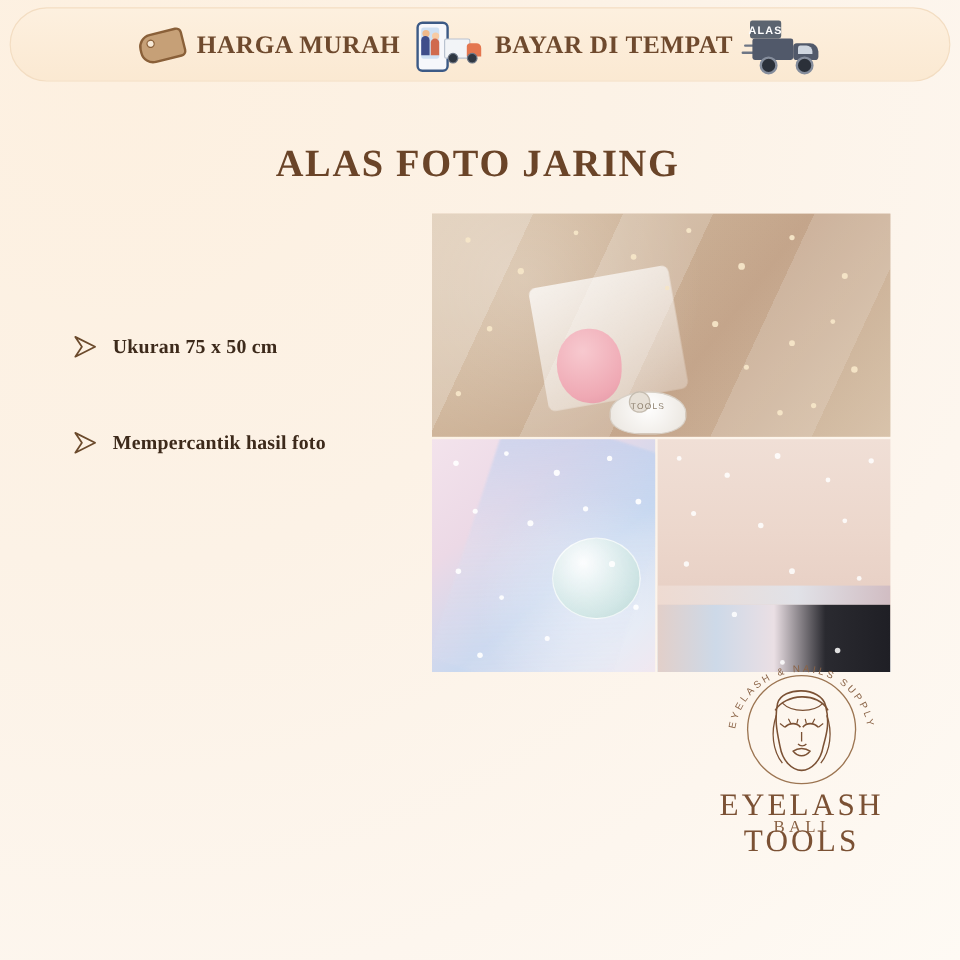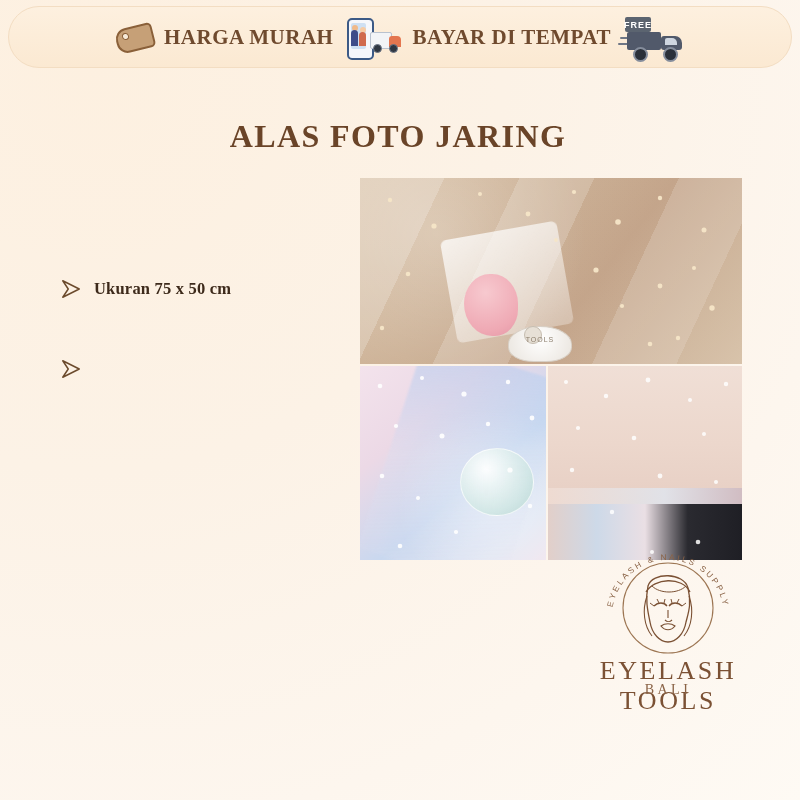--- a/index.html
+++ b/index.html
@@ -421,21 +421,21 @@
             <span class="cab"></span>
           <span class="w1"></span>
             <span class="w2"></span>
         </span>
       </span>
       <span class="promo-text">BAYAR DI TEMPAT</span>
     </div>
 
     <div class="promo-item">
       <span class="ic-truck">
-        <span class="free">FREE</span>
+        <span class="free">ALAS</span>
         <span class="line l1"></span>
           <span class="line l2"></span>
         <span class="tbody"></span>
           <span class="tcab"></span>
           <span class="tglass"></span>
         <span class="tw1"></span>
           <span class="tw2"></span>
       </span>
     </div>
 
@@ -449,20 +449,21 @@
       <svg class="arrow-icon" viewBox="0 0 24 24">
         <path d="M3 3 L21 12 L3 21 L9 12 Z" fill="none" stroke="#6b4a2c" stroke-width="1.6" stroke-linejoin="round"></path>
       </svg>
       <span class="feature-text">Ukuran 75 x 50 cm</span>
     </div>
 
     <div class="feature">
       <svg class="arrow-icon" viewBox="0 0 24 24">
         <path d="M3 3 L21 12 L3 21 L9 12 Z" fill="none" stroke="#6b4a2c" stroke-width="1.6" stroke-linejoin="round"></path>
       </svg>
+      <span class="feature-text">Mempercantik hasil foto</span>
     </div>
 
   </div>
 
   <div class="collage">
 
     <div class="ph ph-main">
       <div class="veil"></div>
       <div class="bagel"></div>
       <div class="pinkfluff"></div>

